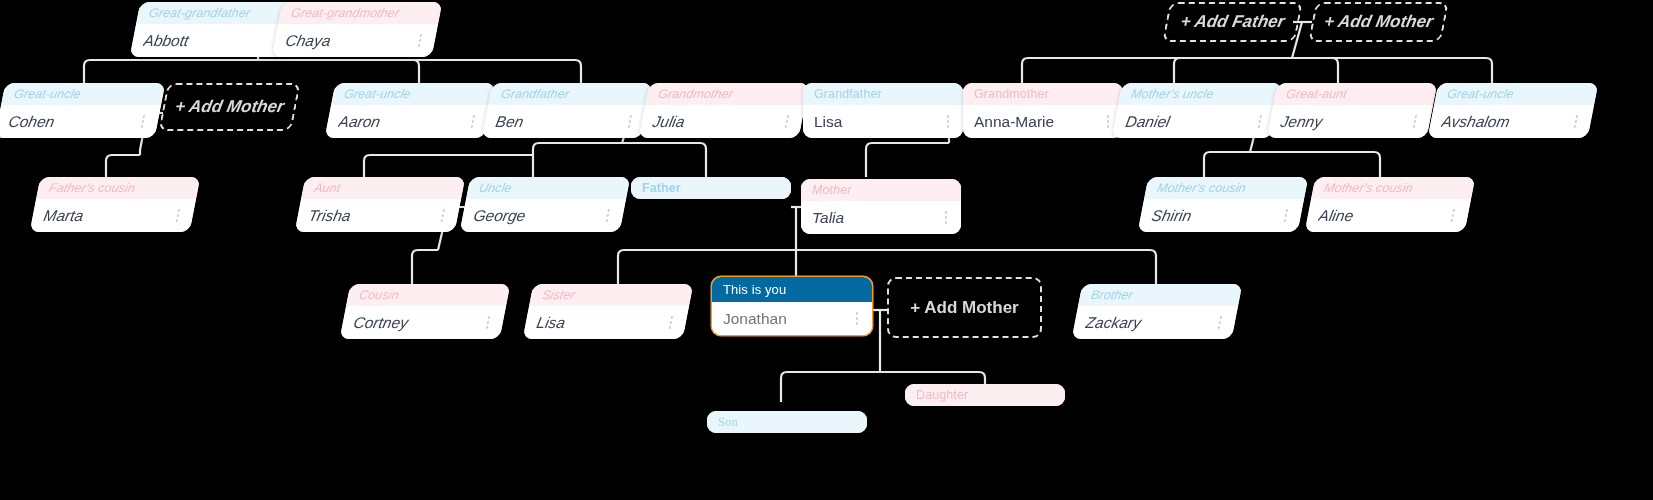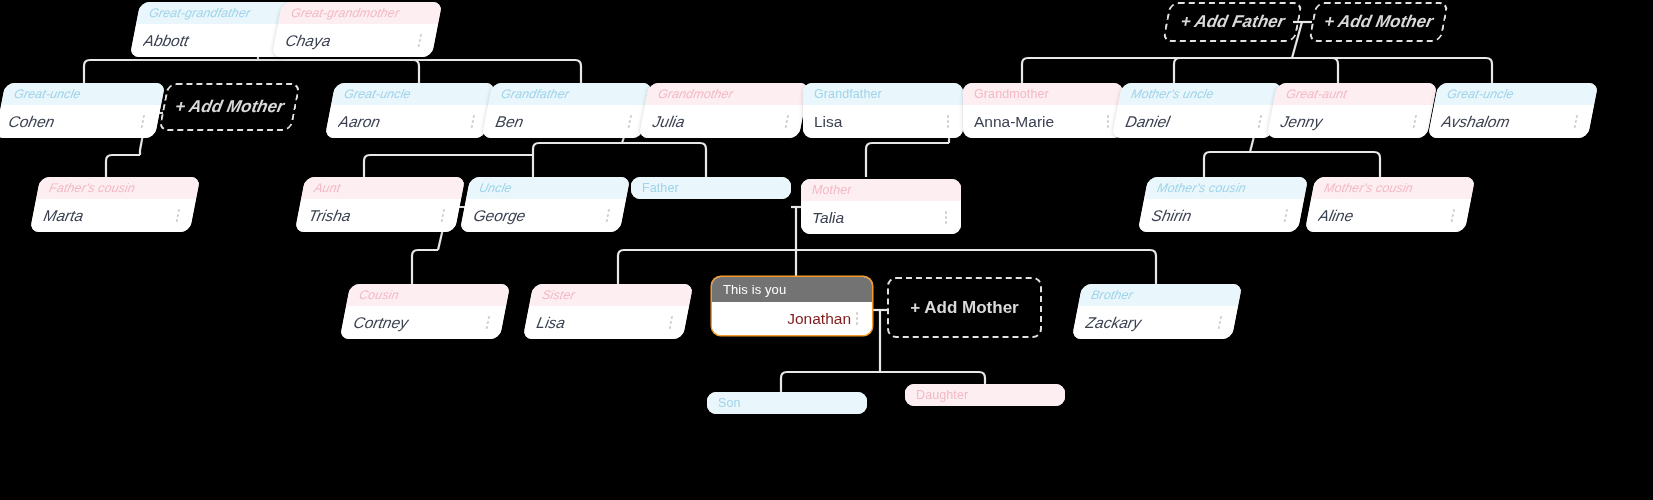--- a/index.html
+++ b/index.html
@@ -77,25 +77,25 @@
     cursor: pointer;
   }
   .dots i {
     display: block; width: 2.6px; height: 2.6px;
     border-radius: 50%; background: #cfcfcf;
   }
 
   
   .node.you { box-shadow: 0 0 0 1.5px #f59b2a, 0 1px 4px rgba(0,0,0,.2); }
   .node.you .hdr {
-    background: #737373; color: #ffffff;
+    background: #0369a1; color: #ffffff;
     height: 25px; line-height: 25px; font-size: 13px;
     font-style: normal;
   }
-  .node.you .nm { color: #7f1d1d; text-align: right; }
+  .node.you .nm { color: #737373; }
 
   
   .addbox {
     position: absolute;
     z-index: 5;
     border: 2.6px dashed #e2e2e2;
     border-radius: 9px;
     display: flex;
     align-items: center;
     justify-content: center;
@@ -317,21 +317,21 @@
         <div class="hdr">Uncle</div>
         <div class="body">
           <div class="nm">George</div>
           <div class="dots">
             <i></i>
             <i></i>
             <i></i>
           </div>
         </div>
       </div>
-      <div class="node male" style="left: 631px; top: 177px;">
+      <div class="node male" style="left: 631px; top: 177px; font-weight: bold;">
         <div class="hdr">Father</div>
       </div>
       <div class="node female" style="left: 801px; top: 179px; font-style: italic;">
         <div class="hdr">Mother</div>
         <div class="body">
           <div class="nm">Talia</div>
           <div class="dots">
             <i></i>
             <i></i>
             <i></i>
@@ -397,21 +397,21 @@
         <div class="hdr">Brother</div>
         <div class="body">
           <div class="nm">Zackary</div>
           <div class="dots">
             <i></i>
             <i></i>
             <i></i>
           </div>
         </div>
       </div>
-      <div class="node male" style="left: 707px; top: 392px;">
+      <div class="node male" style="left: 707px; top: 411px; font-family: Liberation Serif, serif;">
         <div class="hdr">Son</div>
       </div>
       <div class="node female" style="left: 905px; top: 384px;">
         <div class="hdr">Daughter</div>
       </div>
     </div>
   <div id="add-layer">
       <div class="addbox skew" style="left: 163px; top: 83px; width: 133px; height: 48px;">
         <span>+ Add Mother</span>
       </div>

